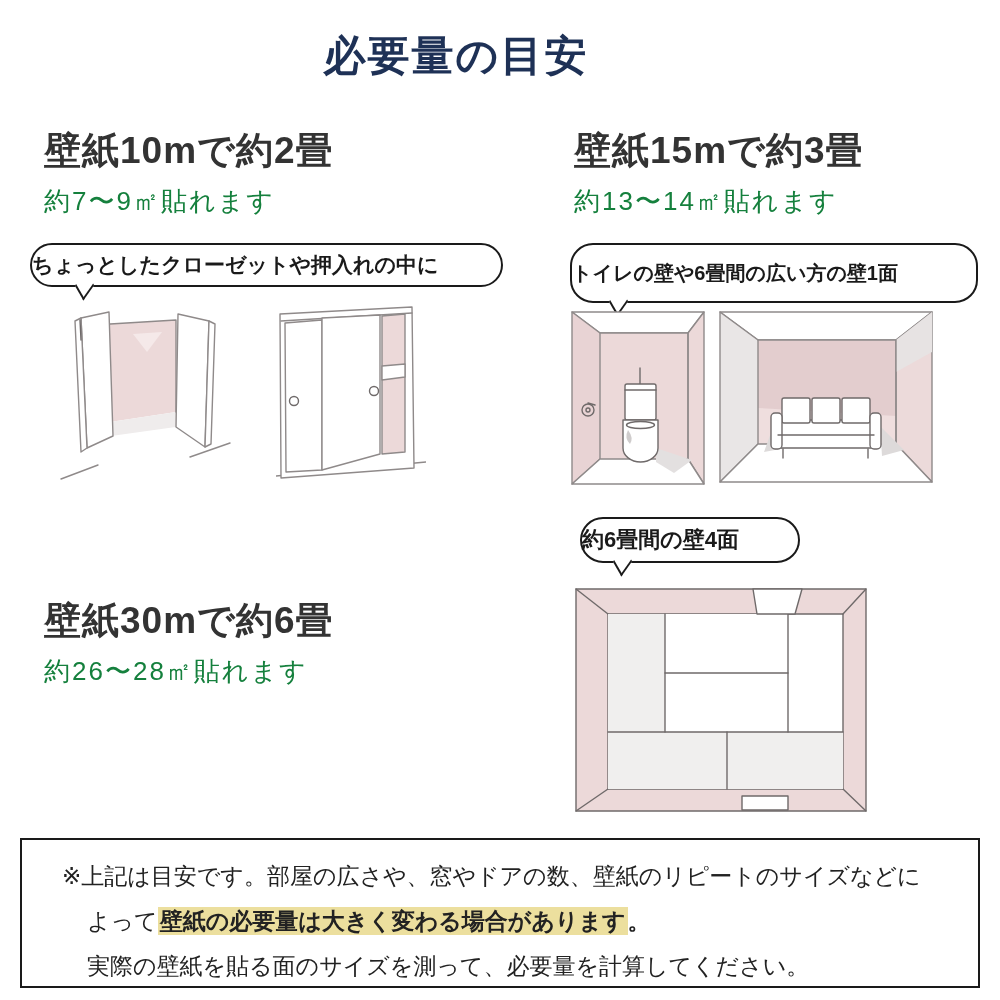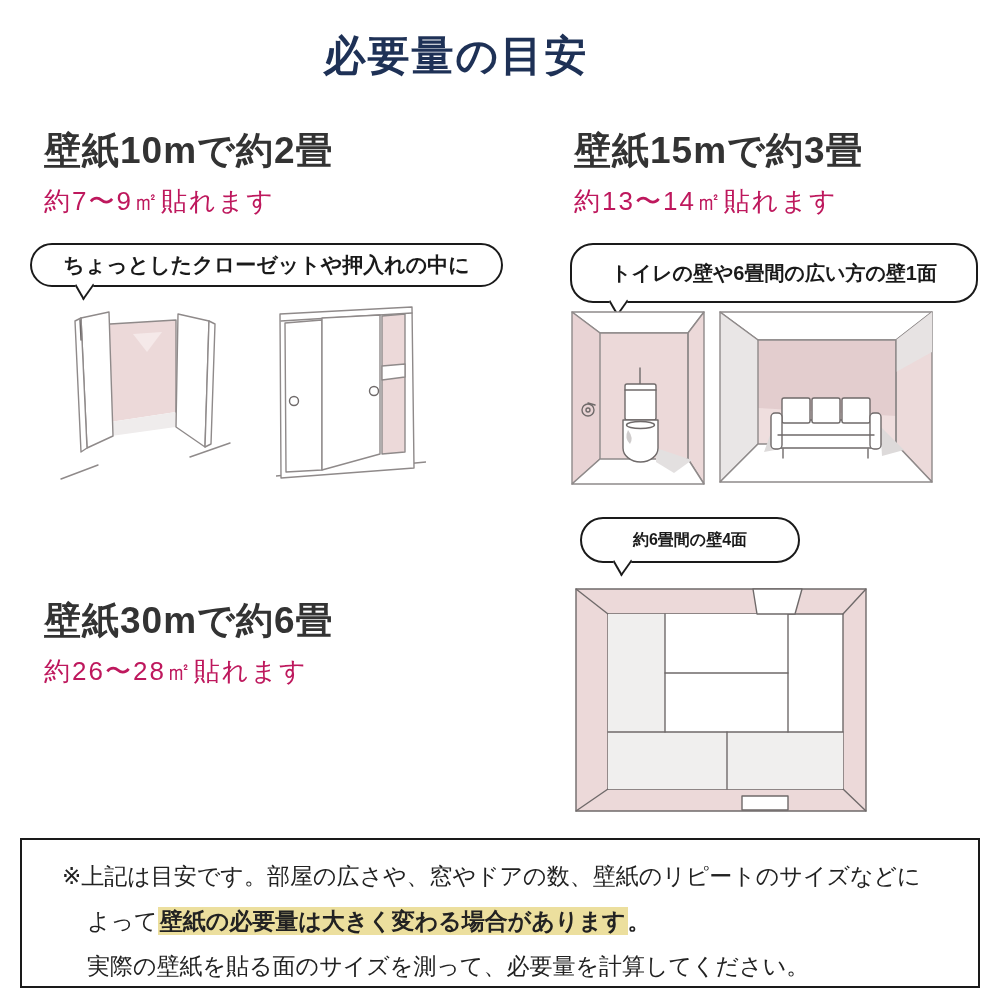--- a/index.html
+++ b/index.html
@@ -6,24 +6,24 @@
   #canvas{
     position:relative;width:1000px;height:1000px;background:#ffffff;overflow:hidden;
     font-family:"Liberation Sans","DejaVu Sans",sans-serif;color:#333;
   }
   .abs{position:absolute;}
   .page-title{
     left:0;top:28px;width:912px;text-align:center;
     font-size:42px;font-weight:800;color:#1e3156;letter-spacing:2px;
   }
   .sec-heading{font-size:37px;font-weight:800;color:#333;letter-spacing:1px;white-space:nowrap;}
-  .sec-sub{font-size:26px;font-weight:500;color:#be185d;letter-spacing:2px;white-space:nowrap;}
+  .sec-sub{font-size:26px;font-weight:500;color:#15803d;letter-spacing:2px;white-space:nowrap;}
   .bubble{
     box-sizing:border-box;background:#fff;border:2px solid #1a1a1a;border-radius:23px;
-    display:flex;align-items:center;justify-content:center;
+    display:flex;align-items:center;justify-content:flex-start;
     font-weight:700;color:#1a1a1a;white-space:nowrap;
   }
   .bubble .tail{
     position:absolute;bottom:-9px;width:15px;height:15px;background:#fff;
     border-right:2px solid #1a1a1a;border-bottom:2px solid #1a1a1a;
     transform:rotate(60deg) skewX(25deg);
   }
   .note-box{
     box-sizing:border-box;left:20px;top:838px;width:960px;height:150px;
     border:2px solid #1a1a1a;background:#fff;
@@ -117,21 +117,21 @@
     <rect x="66" y="90" width="28" height="25" rx="2" fill="#fff" class="sketch2" style="fill:#fff"></rect>
     <rect x="96" y="90" width="28" height="25" rx="2" fill="#fff" class="sketch2" style="fill:#fff"></rect>
     <rect x="126" y="90" width="28" height="25" rx="2" fill="#fff" class="sketch2" style="fill:#fff"></rect>
     <rect x="55" y="105" width="11" height="36" rx="4" fill="#fff" class="sketch2" style="fill:#fff"></rect>
     <rect x="154" y="105" width="11" height="36" rx="4" fill="#fff" class="sketch2" style="fill:#fff"></rect>
     <line class="sketch2" x1="62" y1="127" x2="158" y2="127"></line>
     <line class="sketch2" x1="67" y1="141" x2="67" y2="150"></line>
     <line class="sketch2" x1="152" y1="141" x2="152" y2="150"></line>
   </svg>
 
-  <div class="abs bubble" style="left:580px;top:517px;width:220px;height:46px;font-size:16px;">
+  <div class="abs bubble" style="left:580px;top:517px;width:220px;height:46px;font-size:22px;">
     <span>約6畳間の壁4面</span>
     <span class="tail" style="left:32px;"></span>
   </div>
 
   <svg class="abs" style="left:573px;top:586px;" width="296" height="228" viewBox="0 0 296 228">
     <rect x="3" y="3" width="290" height="222" fill="#ecd9d9" class="sketch2" style="fill:#ecd9d9"></rect>
     <rect x="35" y="28" width="235" height="175" fill="#ffffff" class="sketch2" style="fill:#fff"></rect>
     <line class="sketch2" x1="3" y1="3" x2="35" y2="28"></line>
     <line class="sketch2" x1="293" y1="3" x2="270" y2="28"></line>
     <line class="sketch2" x1="293" y1="225" x2="270" y2="203"></line>

